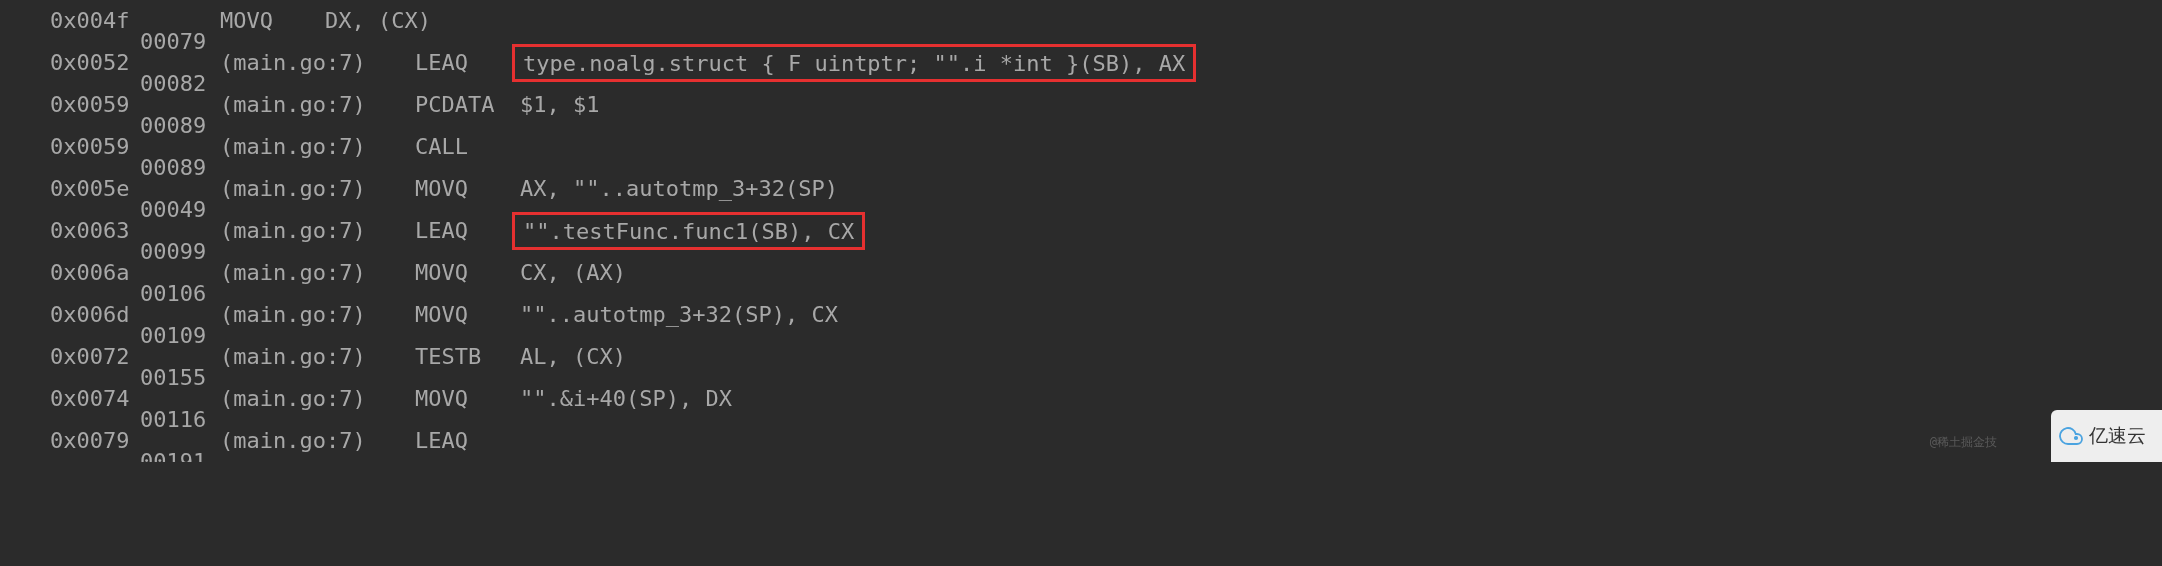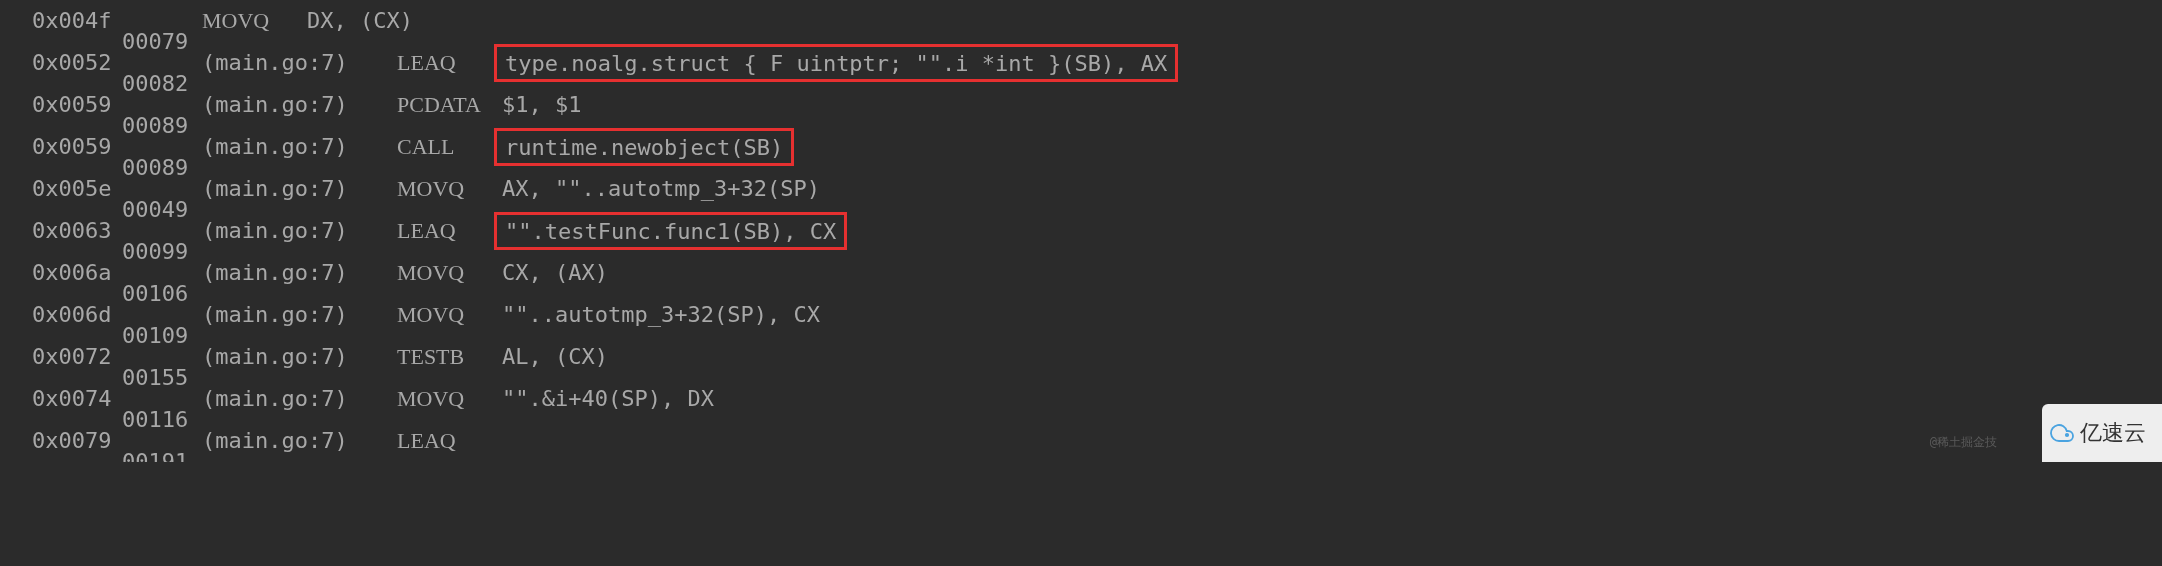--- a/index.html
+++ b/index.html
@@ -12,21 +12,21 @@
       font-family: 'Menlo', 'Monaco', 'Consolas', monospace;
       font-size: 22px;
       color: #a8a8a8;
       line-height: 1.9;
       padding: 0;
       width: 2162px;
       overflow: hidden;
       position: relative;
     }
     .code-container {
-      padding: 0 32px;
+      padding: 0 50px;
       position: relative;
     }
     .line {
       white-space: pre;
       display: flex;
       align-items: center;
       height: 42px;
     }
     .hex-addr {
       display: inline-block;
@@ -37,21 +37,20 @@
       min-width: 80px;
       margin-top: 41px;
     }
     .location {
       display: inline-block;
       min-width: 195px;
     }
     .opcode {
       display: inline-block;
       min-width: 105px;
-      font-family: Liberation Serif, serif;
     }
     .operand {
       display: inline-block;
     }
     .highlight-box {
       display: inline-block;
       border: 3px solid #e63030;
       padding: 0px 8px;
       margin-left: -8px;
       line-height: 1.5;
@@ -65,21 +64,21 @@
       right: 165px;
       font-size: 12px;
       color: #5a5a5a;
     }
     .watermark-right {
       position: absolute;
       bottom: 0px;
       right: 0px;
       background: rgba(255,255,255,0.92);
       color: #333;
-      font-size: 22px;
+      font-size: 19px;
       padding: 8px 16px 8px 38px;
       border-top-left-radius: 6px;
       font-family: sans-serif;
       margin-top: 24px;
     }
     .watermark-right svg {
       position: absolute;
       left: 8px;
       top: 50%;
       transform: translateY(-50%);
@@ -87,21 +86,21 @@
       height: 24px;
     }
   </style>
 </head>
 <body>
 
 <div class="code-container" id="code-container">
 <div class="line"><span class="hex-addr">0x004f</span> <span class="dec-addr">00079</span> <span class="opcode">MOVQ</span><span class="operand">DX, (CX)</span></div>
     <div class="line"><span class="hex-addr">0x0052</span> <span class="dec-addr">00082</span> <span class="location">(main.go:7)</span><span class="opcode">LEAQ</span><span class="highlight-box"><span class="operand">type.noalg.struct { F uintptr; "".i *int }(SB), AX</span></span></div>
     <div class="line"><span class="hex-addr">0x0059</span> <span class="dec-addr">00089</span> <span class="location">(main.go:7)</span><span class="opcode">PCDATA</span><span class="operand">$1, $1</span></div>
-    <div class="line"><span class="hex-addr">0x0059</span> <span class="dec-addr">00089</span> <span class="location">(main.go:7)</span><span class="opcode">CALL</span><span class="highlight-box"><span class="operand">runtime.newobject(SB)</span></span></div>
+    <div class="line"><span class="hex-addr">0x0059</span> <span class="dec-addr">00089</span> <span class="location">(main.go:7)</span><span class="opcode">CALL</span></div>
     <div class="line"><span class="hex-addr">0x005e</span> <span class="dec-addr">00049</span> <span class="location">(main.go:7)</span><span class="opcode">MOVQ</span><span class="operand">AX, ""..autotmp_3+32(SP)</span></div>
     <div class="line"><span class="hex-addr">0x0063</span> <span class="dec-addr">00099</span> <span class="location">(main.go:7)</span><span class="opcode">LEAQ</span><span class="highlight-box"><span class="operand">"".testFunc.func1(SB), CX</span></span></div>
     <div class="line"><span class="hex-addr">0x006a</span> <span class="dec-addr">00106</span> <span class="location">(main.go:7)</span><span class="opcode">MOVQ</span><span class="operand">CX, (AX)</span></div>
     <div class="line"><span class="hex-addr">0x006d</span> <span class="dec-addr">00109</span> <span class="location">(main.go:7)</span><span class="opcode">MOVQ</span><span class="operand">""..autotmp_3+32(SP), CX</span></div>
     <div class="line"><span class="hex-addr">0x0072</span> <span class="dec-addr">00155</span> <span class="location">(main.go:7)</span><span class="opcode">TESTB</span><span class="operand">AL, (CX)</span></div>
     <div class="line"><span class="hex-addr">0x0074</span> <span class="dec-addr">00116</span> <span class="location">(main.go:7)</span><span class="opcode">MOVQ</span><span class="operand">"".&amp;i+40(SP), DX</span></div>
     <div class="line"><span class="hex-addr">0x0079</span> <span class="dec-addr">00191</span> <span class="location">(main.go:7)</span><span class="opcode">LEAQ</span></div>
   </div>
 
 <div class="watermark-left">@稀土掘金技</div>

